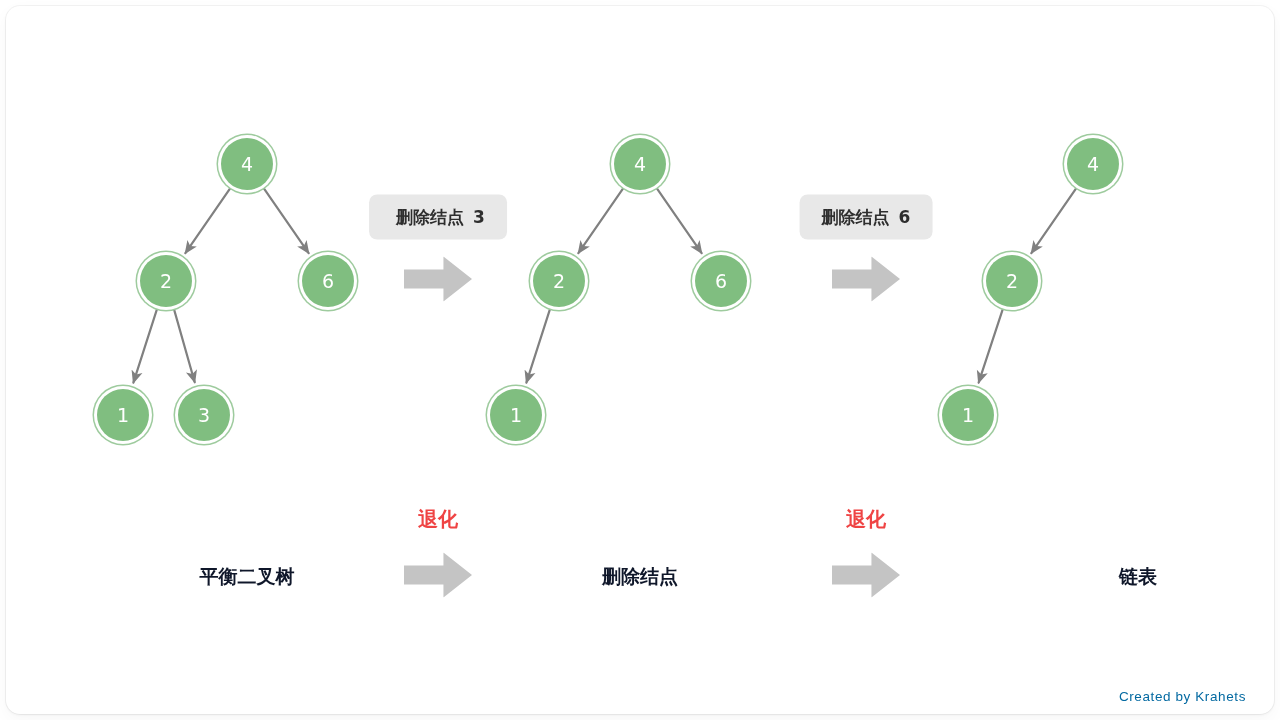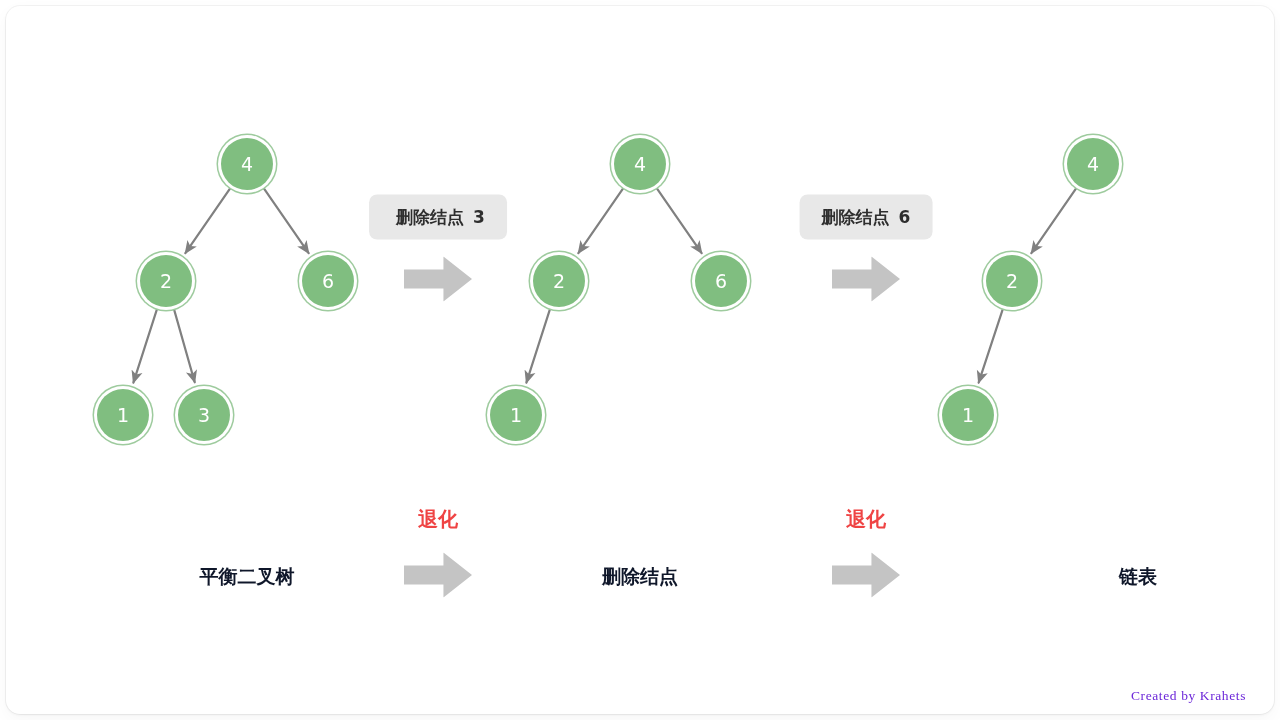--- a/index.html
+++ b/index.html
@@ -115,24 +115,24 @@
     color: #ef4444;
     white-space: nowrap;
     font-family: "DejaVu Sans", "Liberation Sans", sans-serif;
     z-index: 4;
   }
   
   #watermark {
     position: absolute;
     right: 34px;
     bottom: 16px;
-    font-family: Liberation Serif, serif;
+    font-family: Liberation Sans, sans-serif;
     font-size: 13.5px;
     letter-spacing: 0.6px;
-    color: #6d28d9;
+    color: #0369a1;
     white-space: nowrap;
     z-index: 5;
   }
 </style>
 </head>
 <body>
 
 <div id="canvas">
   <div id="card"></div>
 

